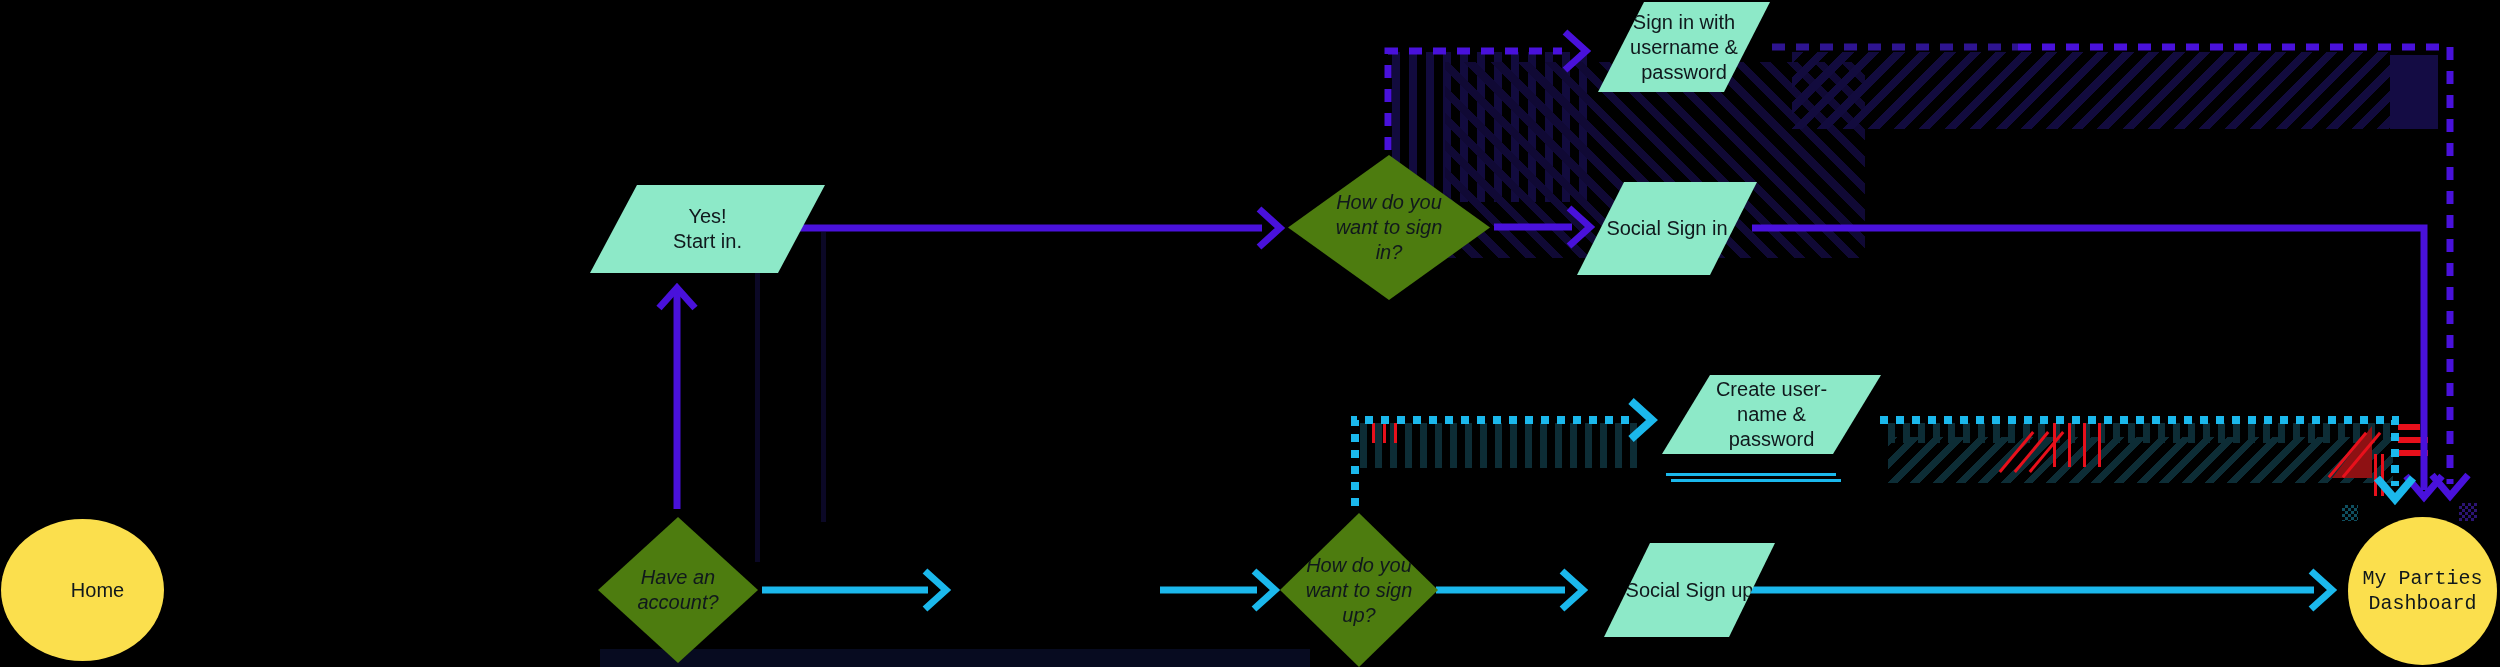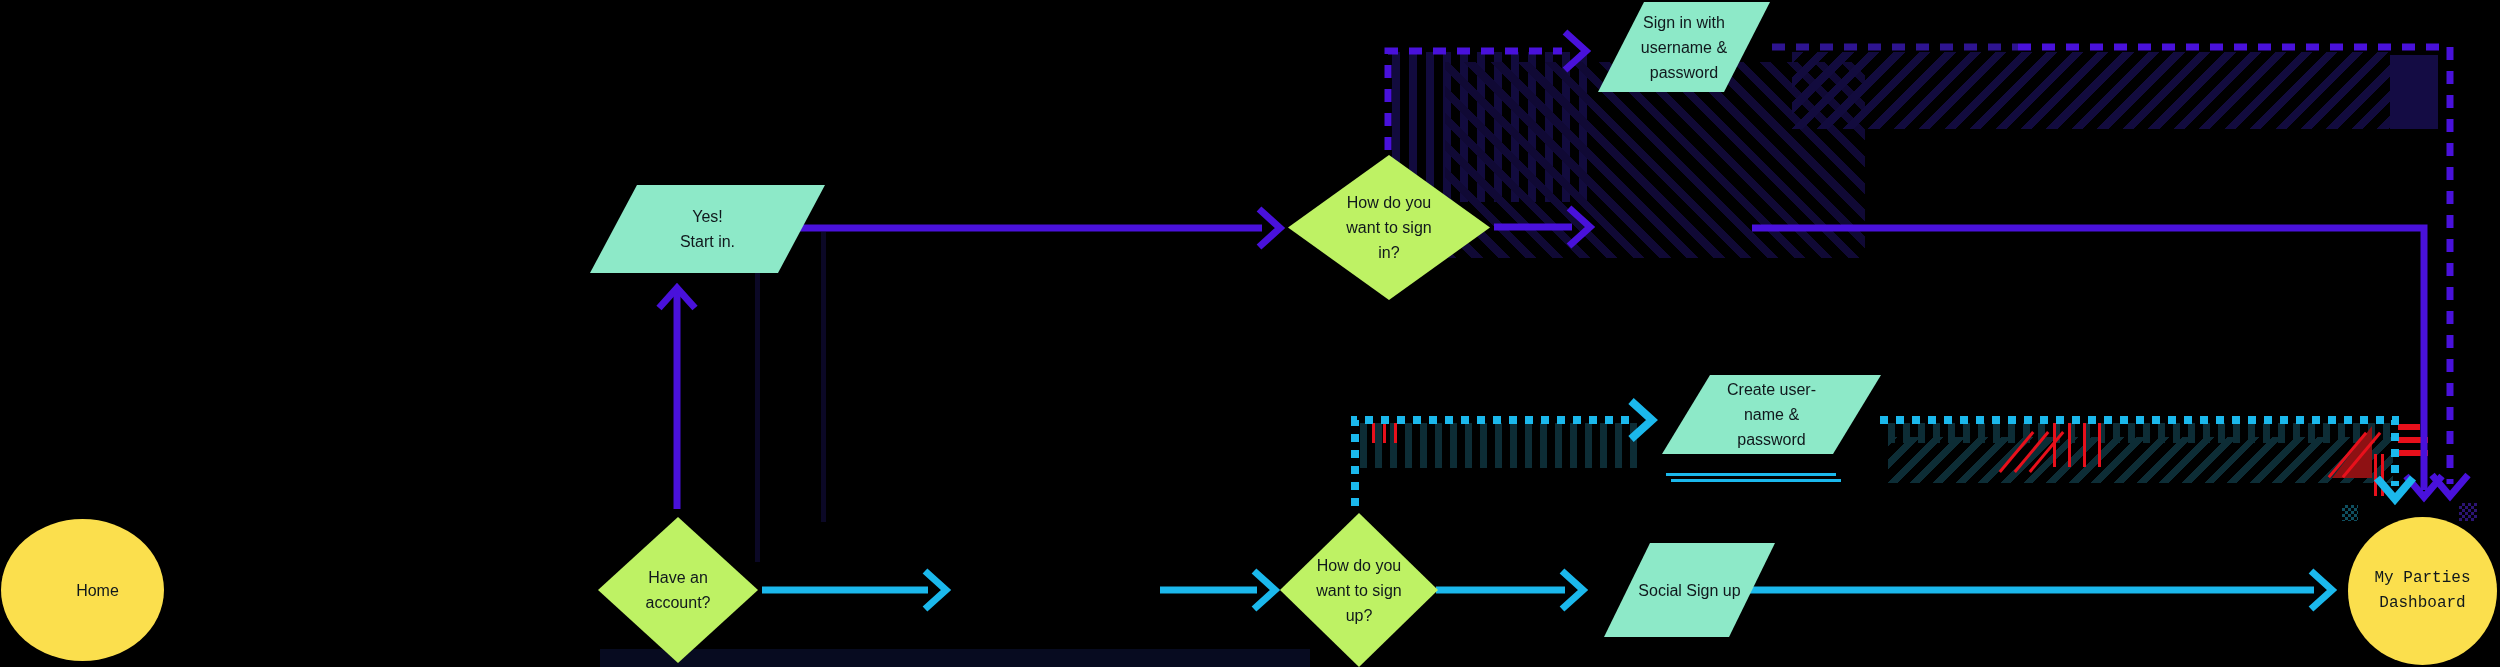--- a/index.html
+++ b/index.html
@@ -4,26 +4,26 @@
 <style>
   html,body{margin:0;padding:0;background:#000;}
   .canvas{
     position:relative;width:2500px;height:667px;background:#000000;
     overflow:hidden;font-family:"Liberation Sans",sans-serif;
   }
   .deco{position:absolute;pointer-events:none;}
   .wires{position:absolute;left:0;top:0;}
   .node{
     position:absolute;display:flex;align-items:center;justify-content:center;
-    text-align:center;font-size:16px;line-height:25px;font-weight:500;color:#10181C;
+    text-align:center;font-size:20px;line-height:25px;font-weight:500;color:#10181C;
   }
   .lbl{white-space:pre-line;display:block;}
   .circle{border-radius:50%;background:#FBDF4D;}
   .mint{background:#8DE9C8;}
-  .orange{background:#bef264;}
+  .orange{background:#4d7c0f;font-style:italic;}
   .diamond{clip-path:polygon(50% 0,100% 50%,50% 100%,0 50%);}
   .red{position:absolute;background:#E8101B;pointer-events:none;}
   .stripe-pv{background:repeating-linear-gradient(90deg,#120B3E 0 8px,transparent 8px 17px);}
   .stripe-pd45{background:repeating-linear-gradient(45deg,#100935 0 8px,transparent 8px 19px);}
   .stripe-pd135{background:repeating-linear-gradient(135deg,#120B3E 0 8px,transparent 8px 18px);}
   .stripe-tv{background:repeating-linear-gradient(90deg,#0D2D36 0 7px,transparent 7px 15px);}
   .stripe-td135{background:repeating-linear-gradient(135deg,#0D2D36 0 7px,transparent 7px 16px);}
 </style>
 </head>
 <body>
@@ -150,20 +150,23 @@
 want to sign
 in?</span>
   </div>
 
   <div class="node mint" style="left:1598px;top:2px;width:172px;height:90px;clip-path:polygon(46px 0,100% 0,calc(100% - 46px) 100%,0 100%);">
     <span class="lbl">Sign in with
 username &amp;
 password</span>
   </div>
 
+  <div class="node mint" style="left:1577px;top:182px;width:180px;height:93px;clip-path:polygon(47px 0,100% 0,calc(100% - 47px) 100%,0 100%);">
+    <span class="lbl">Social Sign in</span>
+  </div>
 
 
   <div class="node orange diamond" style="left:1280px;top:513px;width:158px;height:154px;">
     <span class="lbl">How do you
 want to sign
 up?</span>
   </div>
 
   <div class="node mint" style="left:1662px;top:375px;width:219px;height:79px;clip-path:polygon(48px 0,100% 0,calc(100% - 48px) 100%,0 100%);">
     <span class="lbl">Create user-

